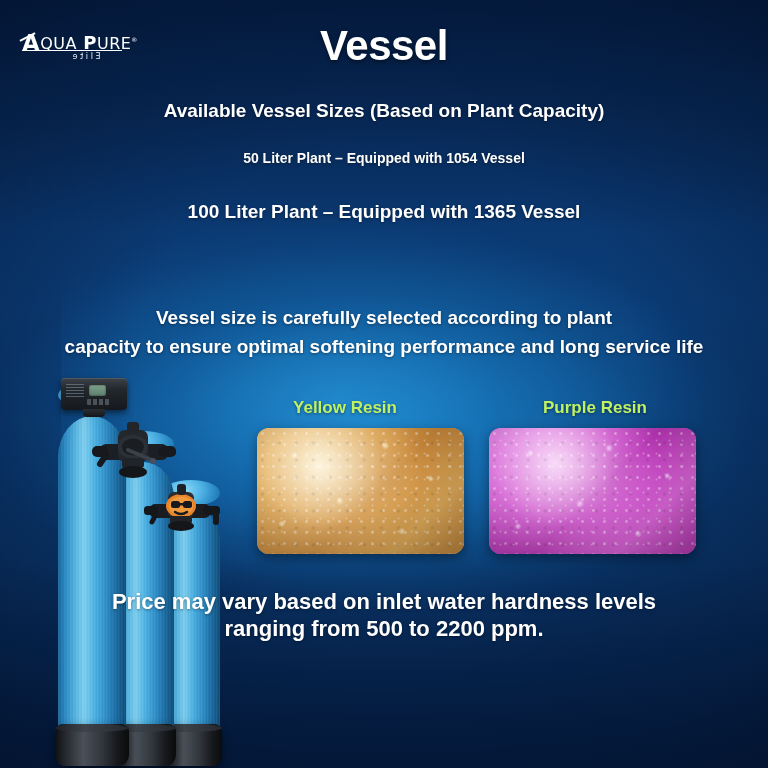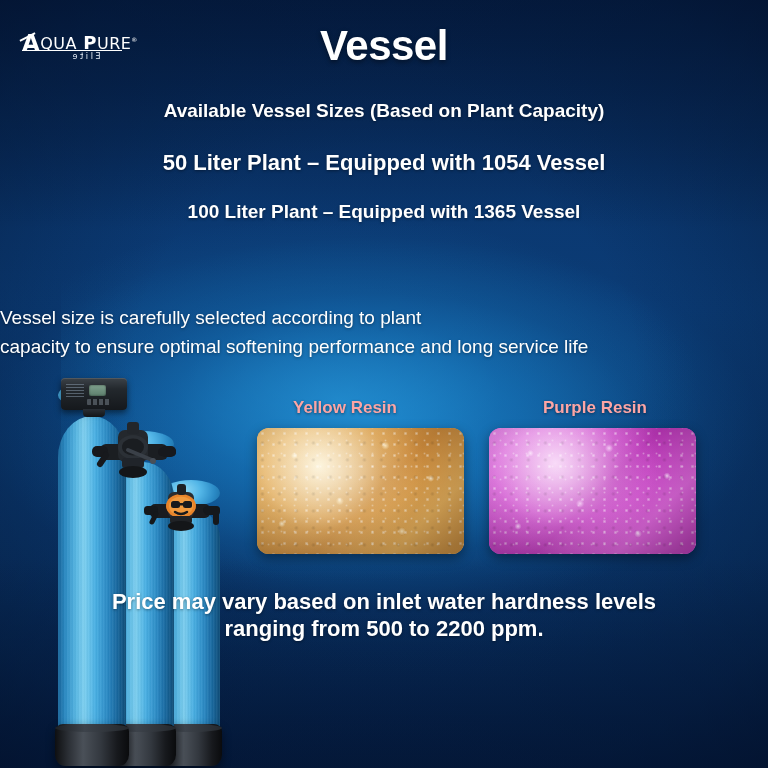--- a/index.html
+++ b/index.html
@@ -158,31 +158,32 @@
     position: absolute;
     left: 0;
     right: 0;
     text-align: center;
     color: #ffffff;
     font-weight: 700;
     text-shadow: 0 1px 3px rgba(0,0,0,0.40);
     font-family: "Liberation Sans", sans-serif;
   }
   .l-heading { top: 100px;  font-size: 19px; }
-  .l-s1      { top: 150px;  font-size: 22px; }
+  .l-s1      { top: 150px;  font-size: 14px; }
   .l-s2      { top: 201px;  font-size: 19px; }
   .l-s3      { top: 252px;  font-size: 19px; }
 
   .note {
     position: absolute;
     left: 0;
     right: 0;
     top: 303px;
+    text-align: center;
     color: #ffffff;
-    font-weight: 400;
+    font-weight: 700;
     font-size: 19px;
     line-height: 29px;
     text-shadow: 0 1px 3px rgba(0,0,0,0.40);
     font-family: "Liberation Sans", sans-serif;
   }
 
   .footnote {
     position: absolute;
     left: 0;
     right: 0;
@@ -193,21 +194,21 @@
     font-size: 22px;
     line-height: 27px;
     text-shadow: 0 1px 3px rgba(0,0,0,0.40);
     font-family: "Liberation Sans", sans-serif;
   }
 
   
   .resin-label {
     position: absolute;
     text-align: center;
-    color: #fca5a5;
+    color: #bef264;
     font-weight: 700;
     font-size: 17px;
     text-shadow: 0 1px 3px rgba(0,0,0,0.45);
     font-family: "Liberation Sans", sans-serif;
   }
   #label-yellow { left: 255px; top: 398px; width: 180px; }
   #label-purple { left: 505px; top: 398px; width: 180px; }
 
   .swatch {
     position: absolute;

